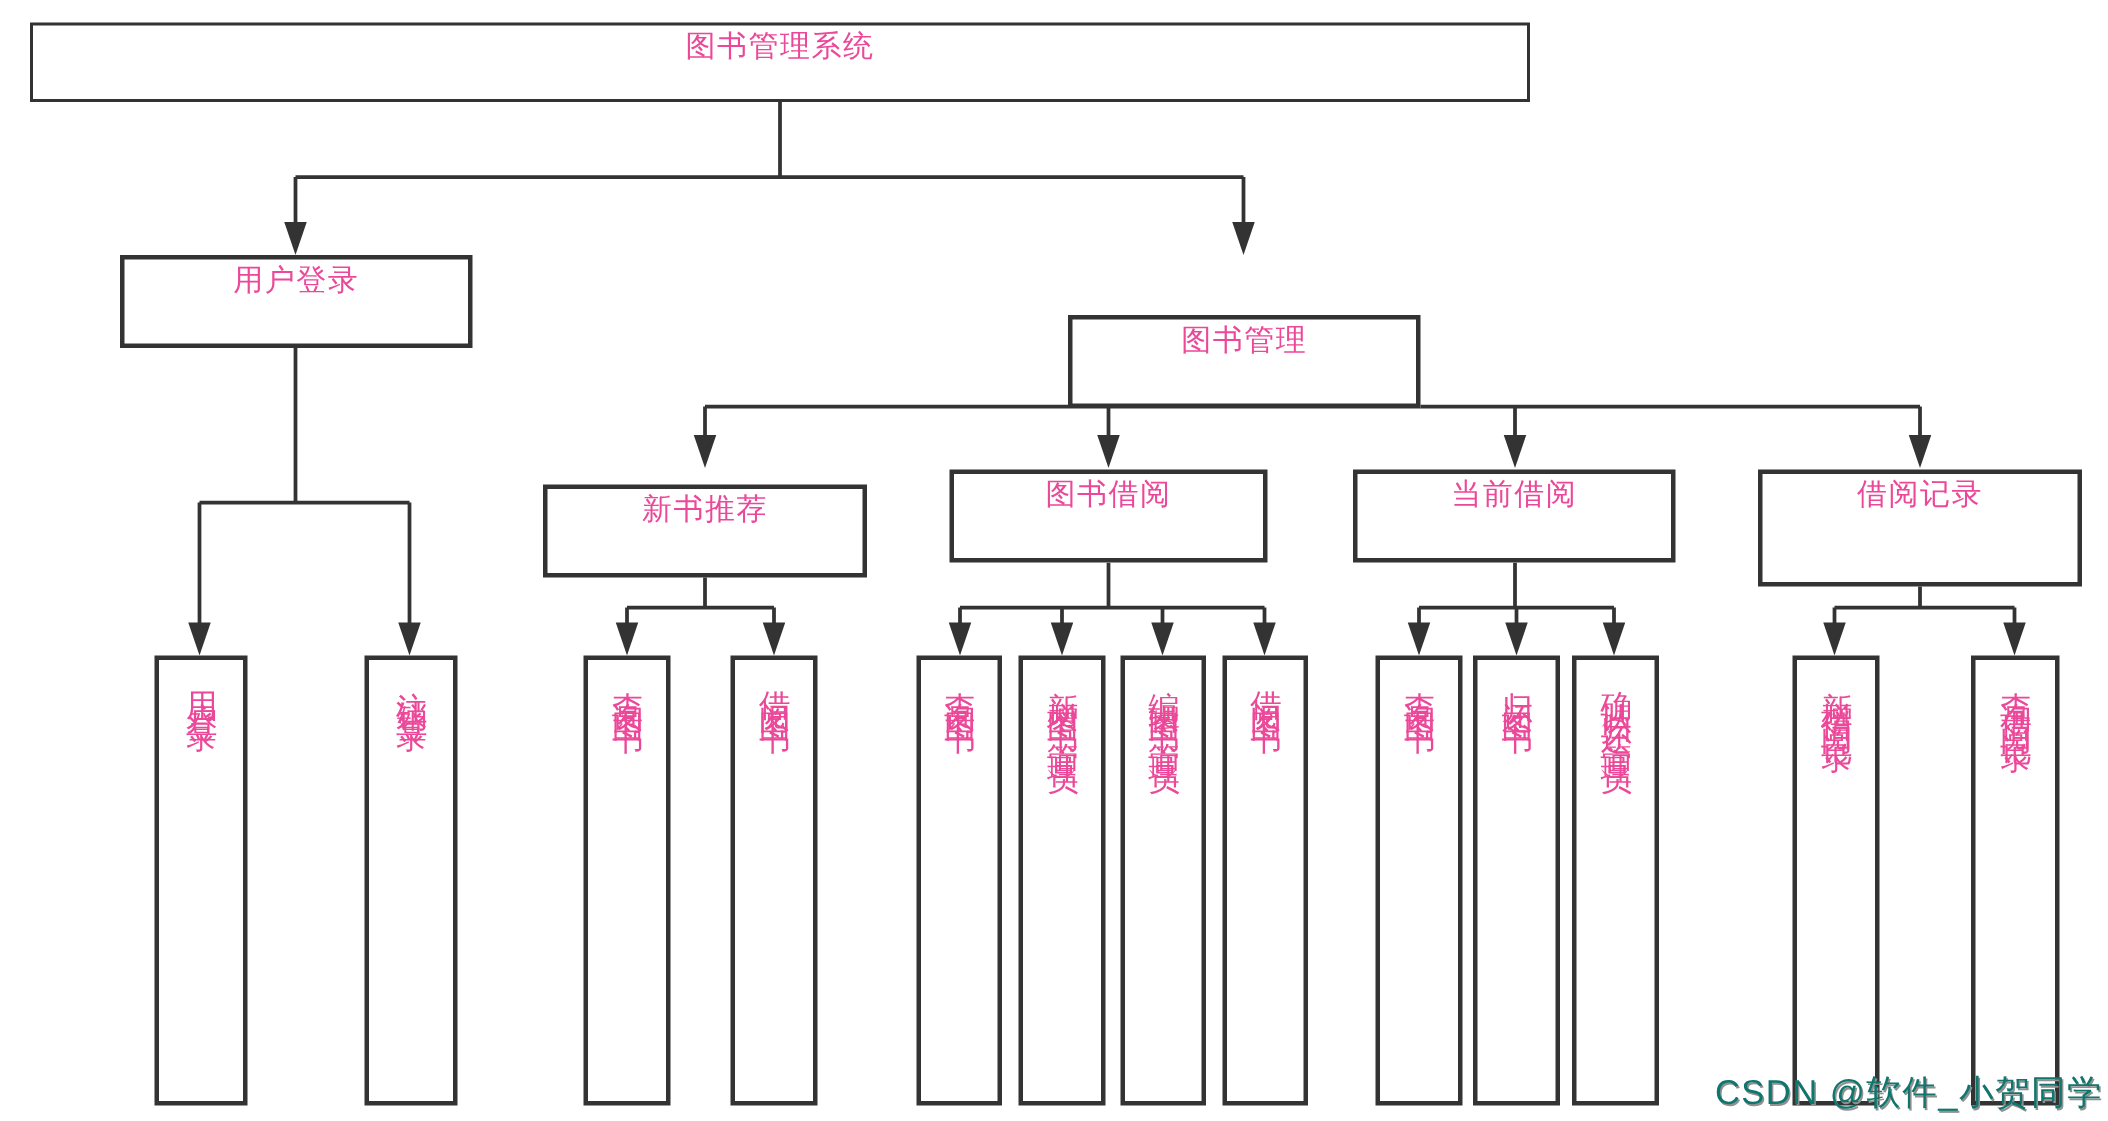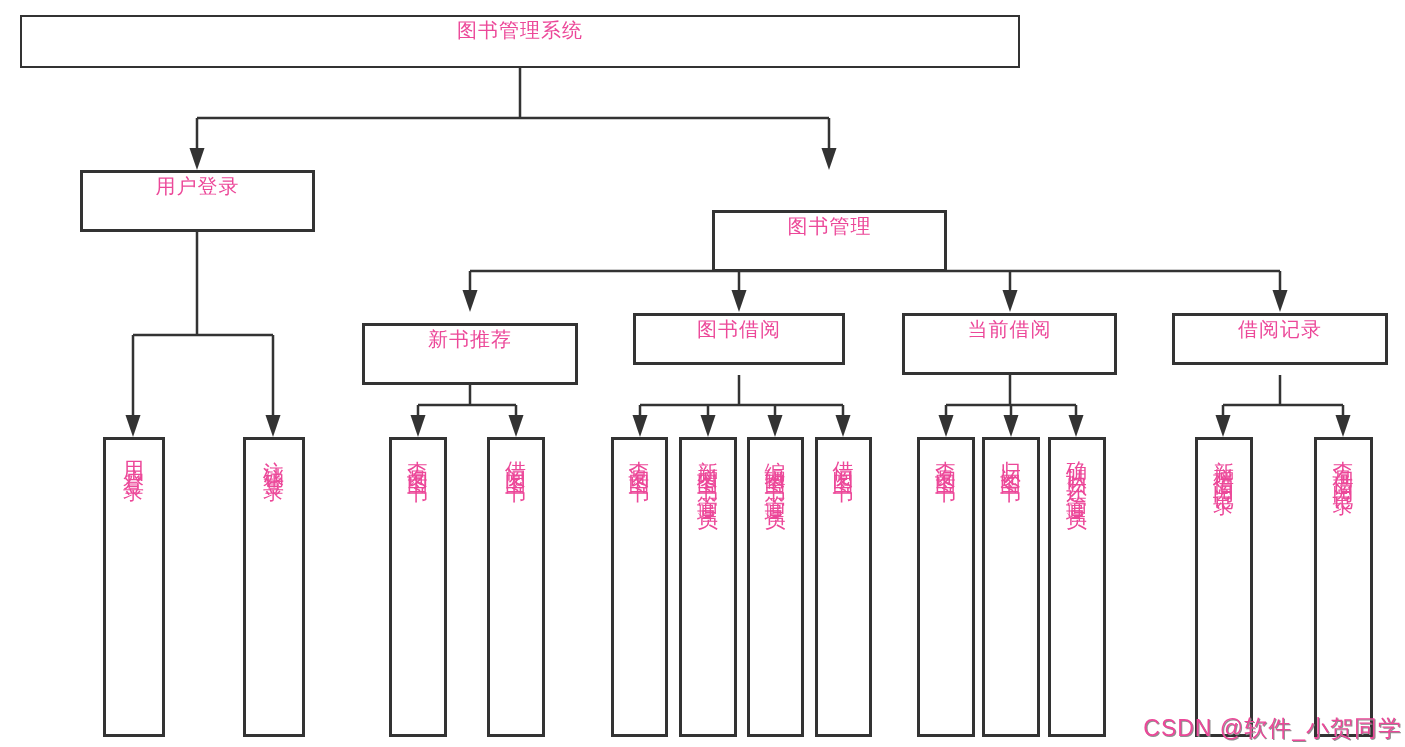--- a/index.html
+++ b/index.html
@@ -41,23 +41,23 @@
     z-index: 2;
     color: #ec4899;
   }
   
   .n-root { left: 20px; top: 15px; width: 1000px; height: 53px; border-width: 2px; }
   
   .n-user-login { left: 80px;  top: 170px; width: 235px; height: 62px; }
   .n-book-mgmt  { left: 712px; top: 170px; width: 235px; height: 62px; margin-top: 40px; }
   
   .n-new-rec  { left: 362px;  top: 323px; width: 216px; height: 62px; }
-  .n-borrow   { left: 633px;  top: 313px; width: 212px; height: 52px; }
+  .n-borrow   { left: 633px;  top: 313px; width: 212px; height: 62px; }
   .n-current  { left: 902px;  top: 313px; width: 215px; height: 62px; }
-  .n-records  { left: 1172px; top: 313px; width: 216px; height: 52px; }
+  .n-records  { left: 1172px; top: 313px; width: 216px; height: 78px; }
   
   .leaf {
     top: 437px;
     height: 300px;
     padding: 4px 0;
   }
   .leaf .vtext {
     writing-mode: vertical-rl;
     font-size: 21px;
     letter-spacing: 7px;
@@ -76,21 +76,21 @@
   .l10 { left: 982px;  width: 58px; }
   .l11 { left: 1048px; width: 58px; }
   .l12 { left: 1195px; width: 58px; }
   .l13 { left: 1314px; width: 59px; }
   
   .watermark {
     position: absolute;
     right: 3px;
     bottom: 3px;
     font-size: 23px;
-    color: #ec4899;
+    color: #0f766e;
     text-shadow: 1px 1px 0 #909090;
     letter-spacing: 1px;
     z-index: 3;
     white-space: nowrap;
   }
 </style>
 </head>
 <body>
 
 <div id="stage">

